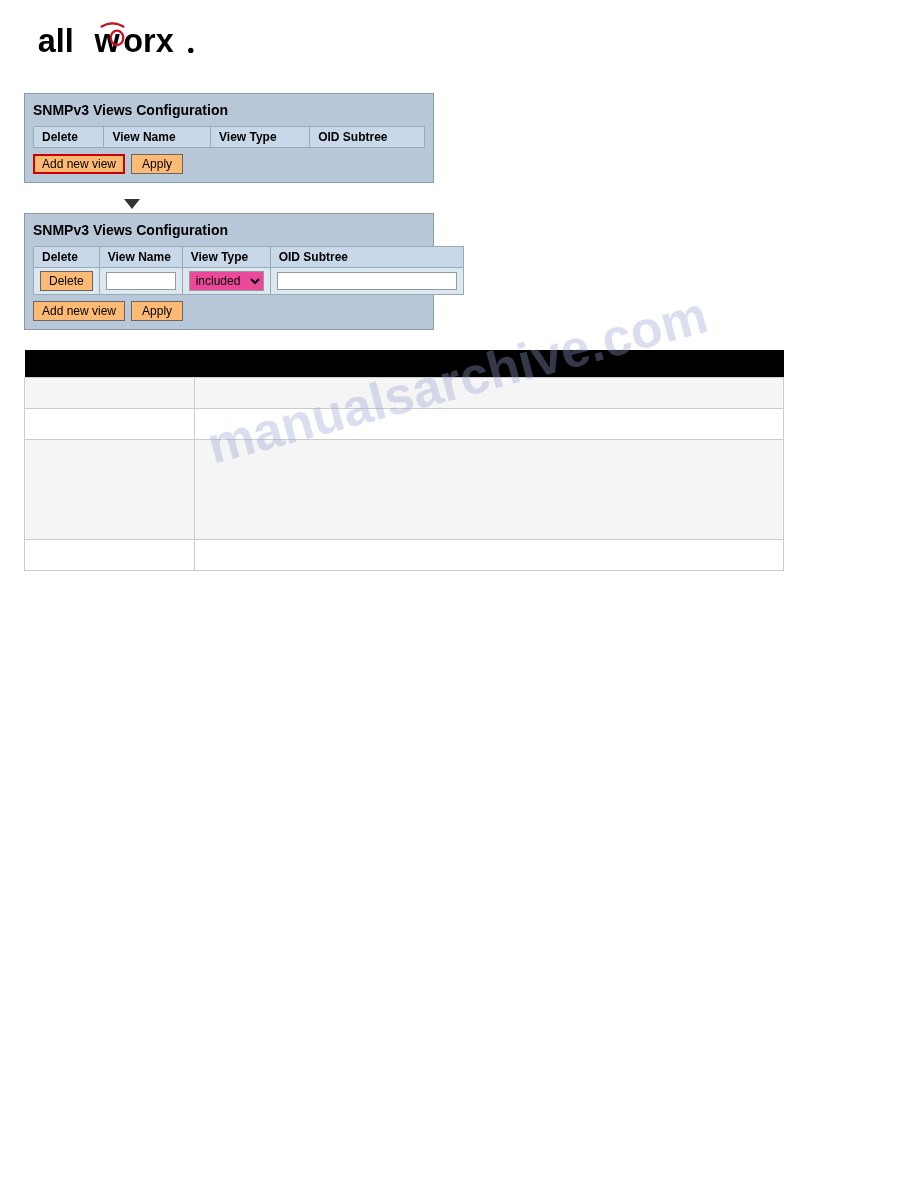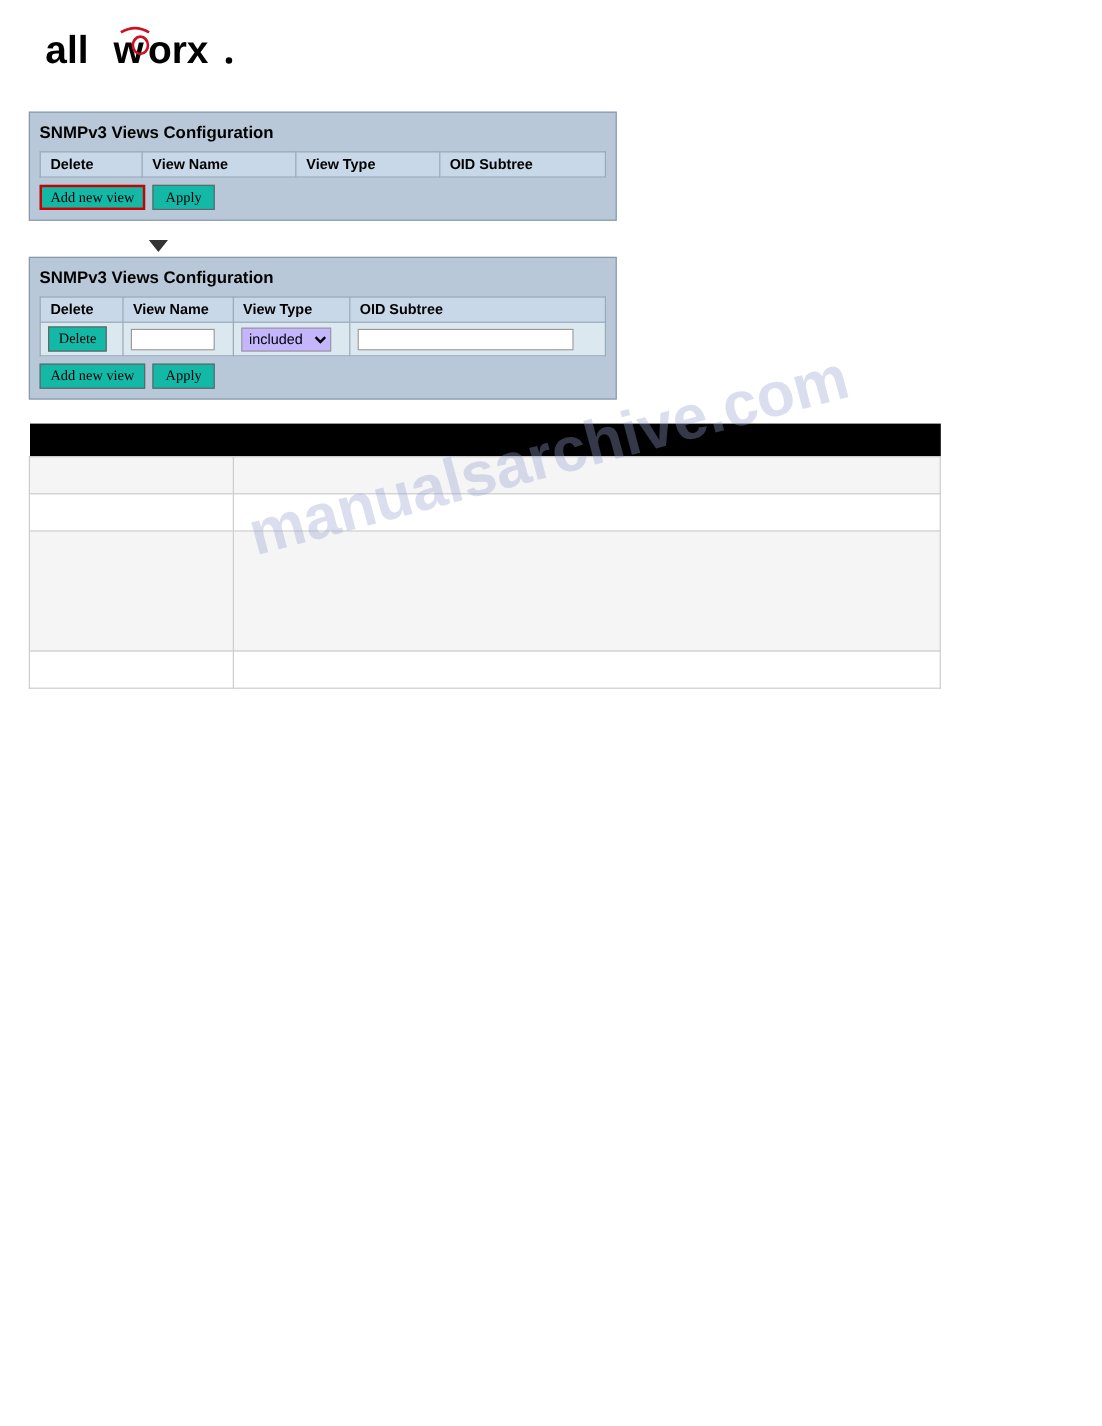--- a/index.html
+++ b/index.html
@@ -36,21 +36,21 @@
 
     
     .main-content {
       padding: 20px 24px;
     }
 
     
     .snmp-panel {
       background: #b8c8d8;
       border: 1px solid #8899aa;
-      width: 490px;
+      width: 410px;
       margin-bottom: 16px;
       padding: 8px;
     }
     .snmp-panel-title {
       font-size: 14px;
       font-weight: bold;
       color: #000;
       margin-bottom: 8px;
       font-family: Arial, sans-serif;
     }
@@ -75,23 +75,23 @@
       border: 1px solid #9aabb8;
       padding: 3px 6px;
       font-size: 12px;
     }
 
     
     .btn {
       padding: 2px 8px;
       font-size: 12px;
       border: 1px solid #666;
-      background: #14b8a6;
+      background: #fdba74;
       cursor: pointer;
-      font-family: Liberation Serif, serif;
+      font-family: Liberation Sans, sans-serif;
     }
     .btn-highlighted {
       border: 2px solid #cc0000;
       padding: 1px 7px;
     }
     .btn-apply {
       padding: 2px 10px;
       text-align: center;
     }
 
@@ -112,21 +112,21 @@
       border-top: 10px solid #333;
       margin: 4px auto;
       margin-left: 100px;
     }
 
     
     select.view-type-select {
       font-size: 12px;
       padding: 1px 2px;
       border: 1px solid #999;
-      background: #c4b5fd;
+      background: #ec4899;
     }
 
     input.view-name-input {
       width: 70px;
       font-size: 12px;
       padding: 1px 3px;
       border: 1px solid #999;
     }
 
     input.oid-subtree-input {

